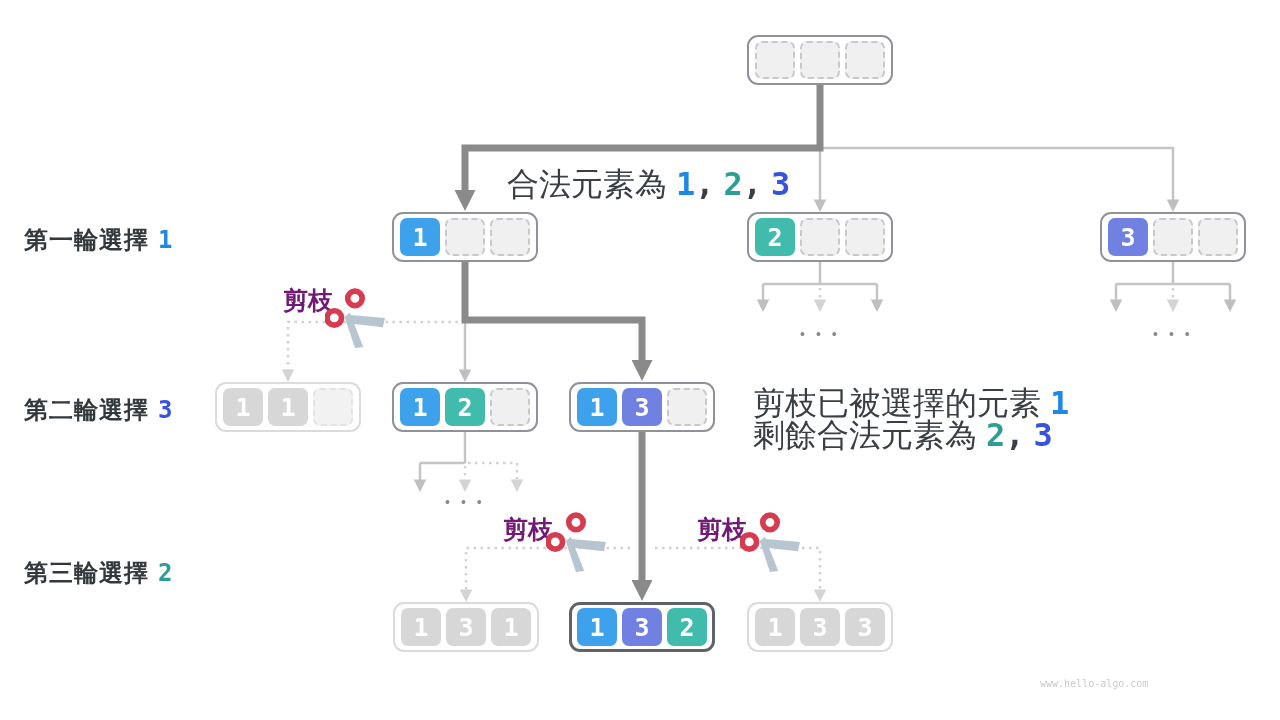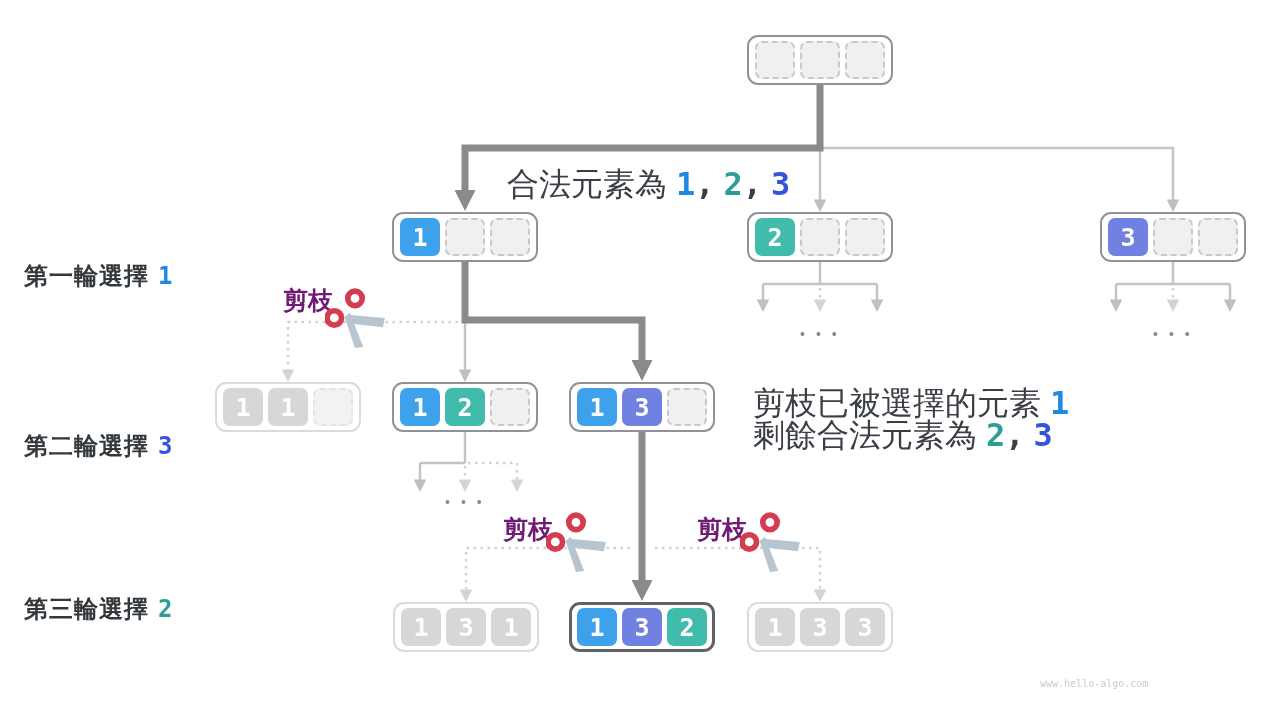--- a/index.html
+++ b/index.html
@@ -14,21 +14,21 @@
         font-family:"DejaVu Sans Mono","Liberation Mono",monospace;font-weight:bold;font-size:25px;
         color:#fff;box-sizing:border-box;}
   .cell.dashed{border:2px dashed #C9C9C9;background:#F0F0F0;}
   .f-blue{background:#3EA1EC;} .f-teal{background:#41BCAC;} .f-indigo{background:#7081E2;}
   .node.pruned{border-color:#DBDBDB;}
   .node.pruned .cell{background:#D7D7D7;color:#fff;}
   .node.pruned .cell.dashed{background:#F2F2F2;border-color:#E3E3E3;}
   .node.current{border-color:#5F6368;border-width:3px;}
   
   .round-label{position:absolute;left:24px;font-size:24px;font-weight:bold;color:#33383D;
-               letter-spacing:1px;z-index:2;white-space:nowrap;margin-top:36px;}
+               letter-spacing:1px;z-index:2;white-space:nowrap;}
   .num{font-family:"DejaVu Sans Mono","Liberation Mono",monospace;font-weight:bold;margin-left:9px;}
   .n-blue{color:#1E88E5;} .n-teal{color:#2D9E95;} .n-royal{color:#3653DD;}
   .comma{color:#3A3F45;font-weight:bold;font-family:"DejaVu Sans Mono","Liberation Mono",monospace;}
   .anno{position:absolute;font-size:32px;color:#3A3F45;z-index:2;white-space:nowrap;}
   .anno .line{line-height:32px;}
   .prune-label{position:absolute;font-size:25px;font-weight:bold;color:#701a75;z-index:3;white-space:nowrap;}
   .dots{position:absolute;font-size:14px;letter-spacing:11px;color:#8B8B8B;z-index:2;}
   .scissors{position:absolute;z-index:3;}
   .watermark{position:absolute;left:1040px;top:678px;font-family:"DejaVu Sans Mono","Liberation Mono",monospace;
              font-size:10px;color:#CBCBCB;z-index:2;}

